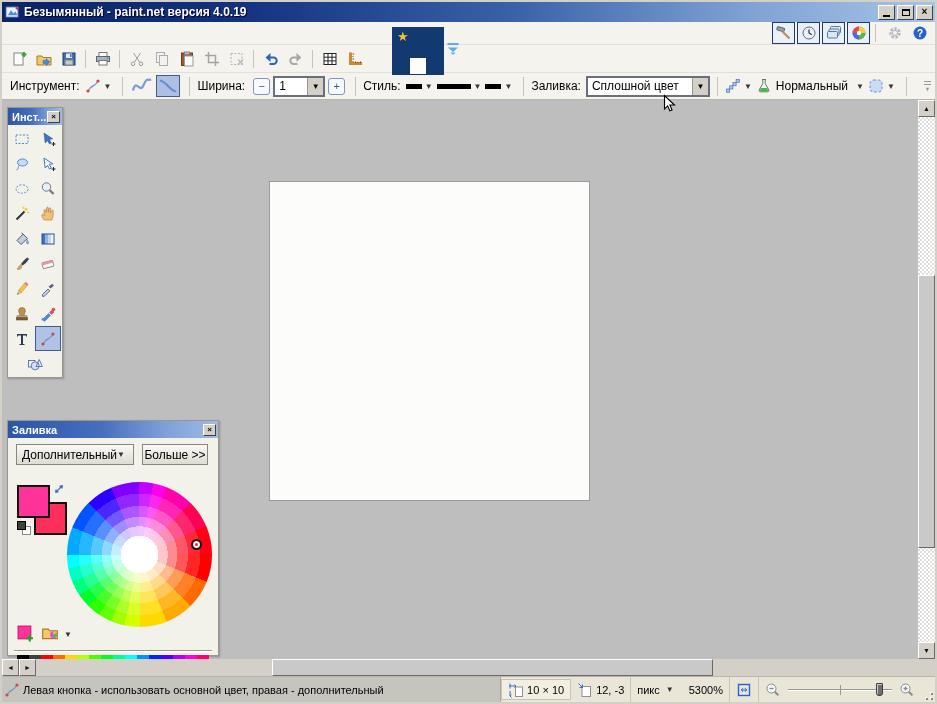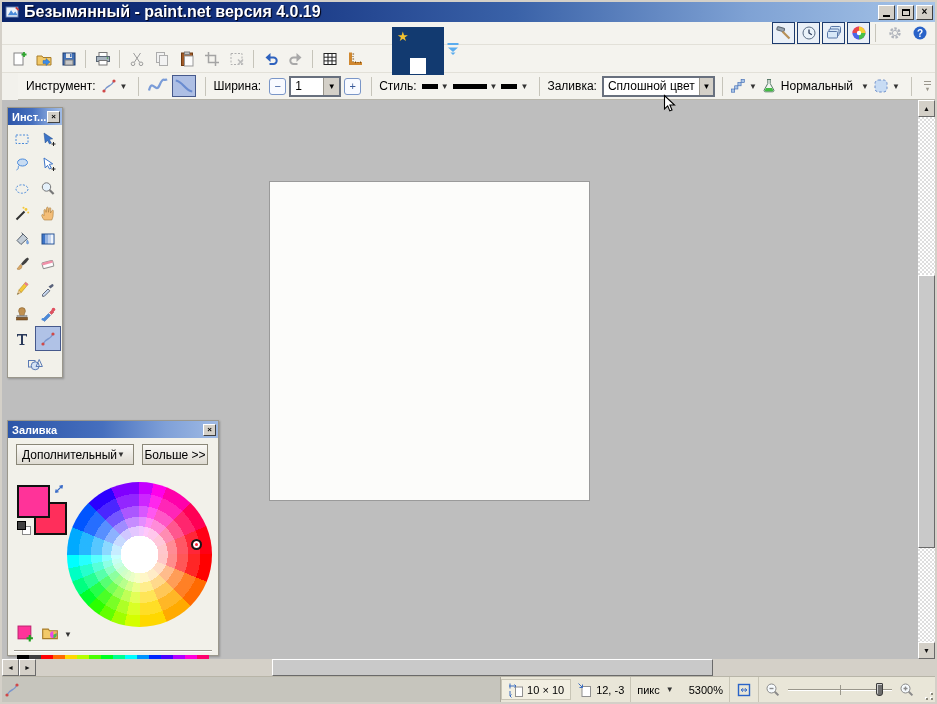--- a/index.html
+++ b/index.html
@@ -3,21 +3,21 @@
 <meta charset="utf-8">
 <style>
   * { margin:0; padding:0; box-sizing:border-box; }
   html,body { width:937px; height:704px; overflow:hidden; }
   body { font-family:"Liberation Sans", sans-serif; font-size:11px; color:#000; background:#D4D0C8; }
   .window { width:937px; height:704px; display:flex; flex-direction:column; border:2px solid #D4D0C8; outline:1px solid #404040; background:#F2F1EC; position:relative; }
 
   
   .titlebar { height:20px; flex:0 0 20px; background:linear-gradient(90deg,#0A246A 0%,#13317F 25%,#3A62A8 55%,#7FA2D4 80%,#A6C4E8 100%); display:flex; align-items:center; padding:0 2px 0 3px; color:#fff; }
   .titlebar .app-icon { width:15px; height:14px; margin-right:4px; flex:0 0 auto; }
-  .titlebar .title-text { font-size:16px; font-weight:bold; flex:1; white-space:nowrap; overflow:hidden; text-shadow:1px 1px 1px #001; }
+  .titlebar .title-text { font-size:12px; font-weight:bold; flex:1; white-space:nowrap; overflow:hidden; text-shadow:1px 1px 1px #001; }
   .winbtn { width:17px; height:15px; background:#D4D0C8; border:1px solid; border-color:#FFFFFF #404040 #404040 #FFFFFF; margin-left:2px; display:flex; align-items:center; justify-content:center; font-size:10px; font-weight:bold; color:#000; line-height:1; }
   .winbtn .min-glyph { width:7px; height:2px; background:#000; margin-top:7px; }
   .winbtn .max-glyph { width:8px; height:7px; border:1px solid #000; border-top:2px solid #000; }
 
   
   .menubar { height:23px; flex:0 0 23px; background:#F4F3EE; display:flex; align-items:center; padding-left:4px; border-bottom:1px solid #E2E0D8; }
   .menu-item { padding:3px 10px; font-size:12px; cursor:default; }
 
   
   .image-tab { position:absolute; left:390px; top:25px; width:52px; height:48px; background:#123A70; z-index:30; }
@@ -30,34 +30,34 @@
   .util-btn { width:23px; height:22px; display:flex; align-items:center; justify-content:center; margin-left:2px; }
   .util-btn.panel { border:1px solid #1C3A6E; background:#EAF0F8; }
   .util-sep { width:1px; height:18px; background:#C6C4BA; margin:0 5px; }
 
   
   .toolbar { height:28px; flex:0 0 28px; background:#F4F3EE; display:flex; align-items:center; padding-left:5px; border-bottom:1px solid #E2E0D8; }
   .tb-btn { width:23px; height:23px; display:flex; align-items:center; justify-content:center; margin-right:2px; }
   .tb-sep { width:1px; height:18px; background:#C6C4BA; margin:0 5px 0 3px; }
 
   
-  .optionsbar { height:27px; flex:0 0 27px; background:#F4F3EE; display:flex; align-items:center; padding-left:8px; font-size:12px; border-bottom:1px solid #B8B6AC;margin-left:16px; }
+  .optionsbar { height:27px; flex:0 0 27px; background:#F4F3EE; display:flex; align-items:center; padding-left:8px; font-size:12px; border-bottom:1px solid #B8B6AC; }
   .opt-label { margin-right:5px; }
   .opt-sep { width:1px; height:19px; background:#C6C4BA; margin:0 7px; }
   .icon16 { width:16px; height:16px; display:inline-flex; }
   .icon16 svg, .tb-btn svg, .util-btn svg, .tool-btn svg, .sb-ic svg { width:16px; height:16px; }
   .dd-arrow { font-size:8px; color:#333; margin:0 4px 0 3px; }
   .curve-btn { width:24px; height:22px; display:flex; align-items:center; justify-content:center; margin-right:2px; }
   .curve-btn.selected { background:#AEBFE4; border:1px solid #46598C; }
   .stepper { width:17px; height:17px; border:1px solid #7A96C8; border-radius:3px; background:#F8FAFF; color:#3A5A9A; display:flex; align-items:center; justify-content:center; font-size:11px; margin:0 3px; }
   .combo { height:21px; background:#fff; border:2px solid #68707E; display:flex; align-items:center; }
   .combo .combo-val { padding:0 4px; flex:1; white-space:nowrap; font-size:12px; }
   .combo .combo-btn { width:16px; height:100%; background:#D4D0C8; border-left:1px solid #9A968C; display:flex; align-items:center; justify-content:center; font-size:8px; }
   .combo.w-width { width:52px; }
-  .combo.w-fill { width:113px; }
+  .combo.w-fill { width:124px; }
   .style-swatch { background:#000; height:5px; display:inline-block; }
   .options-grip { margin-left:auto; margin-right:3px; width:9px; display:flex; flex-direction:column; align-items:center; gap:2px; }
   .options-grip i { display:block; width:7px; height:1px; background:#9A968C; }
   .options-grip b { font-size:6px; color:#9A968C; line-height:4px; }
 
   
   .workspace { flex:1 1 auto; background:#BEBEBE; position:relative; overflow:hidden; }
   .canvas { position:absolute; left:267px; top:81px; width:321px; height:320px; background:#FCFCFA; border:1px solid #9A9A9A; }
 
   
@@ -607,20 +607,21 @@
 
   <div class="statusbar">
     <div class="sb-msg">
       <span class="sb-ic">
           <svg viewBox="0 0 16 16">
             <path d="M3 13C6.5 6 9.5 10 13 3" stroke="#7A96CC" stroke-width="1.4" fill="none"></path>
             <circle cx="3" cy="13" r="1.6" fill="#D04848"></circle>
             <circle cx="13" cy="3" r="1.6" fill="#D04848"></circle>
           </svg>
         </span>
+      <span>Левая кнопка - использовать основной цвет, правая - дополнительный</span>
     </div>
     <div class="sb-panel hl">
       <span class="sb-ic">
         <svg viewBox="0 0 16 16">
             <rect x="7.5" y="5" width="7" height="9.5" fill="#fff" stroke="#909090"></rect>
             <path d="M2 1.5v5M1 4h7M6.5 2.5L8 4 6.5 5.5M3.5 12.5L2 14l1.5 1.5" fill="none" stroke="#3A6CC0"></path>
             <path d="M2 9v5" stroke="#3A6CC0"></path>
           </svg>
       </span>
       <span>10 × 10</span>

